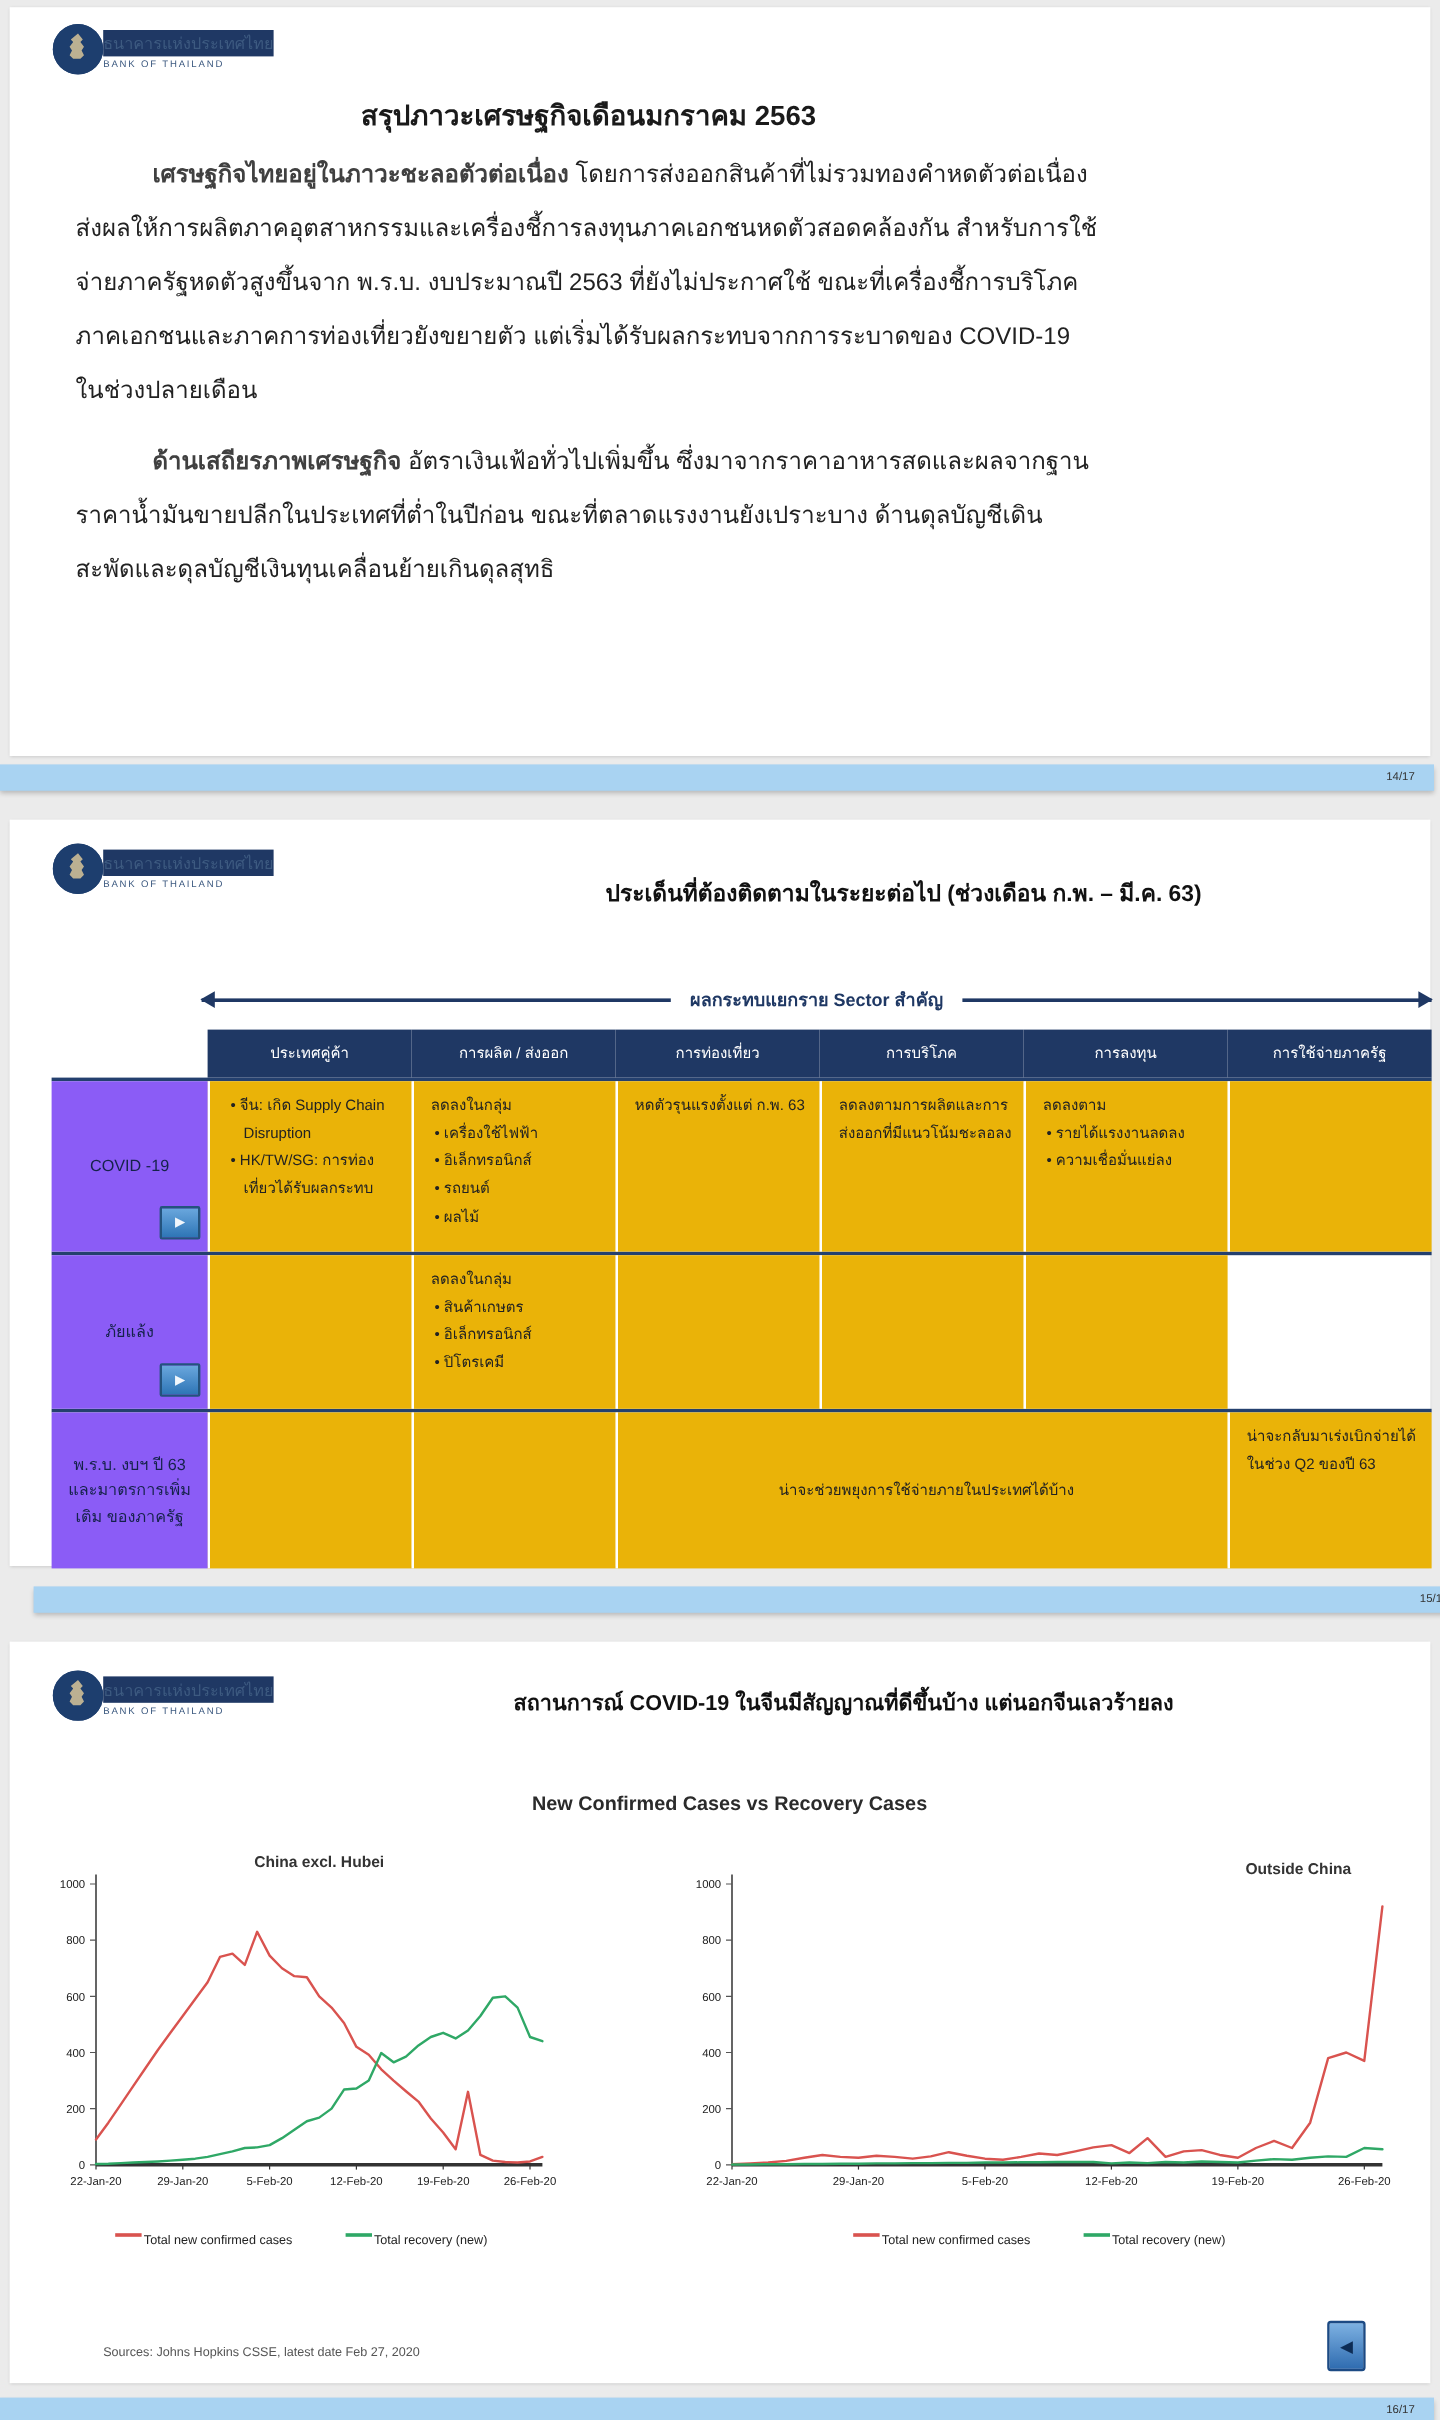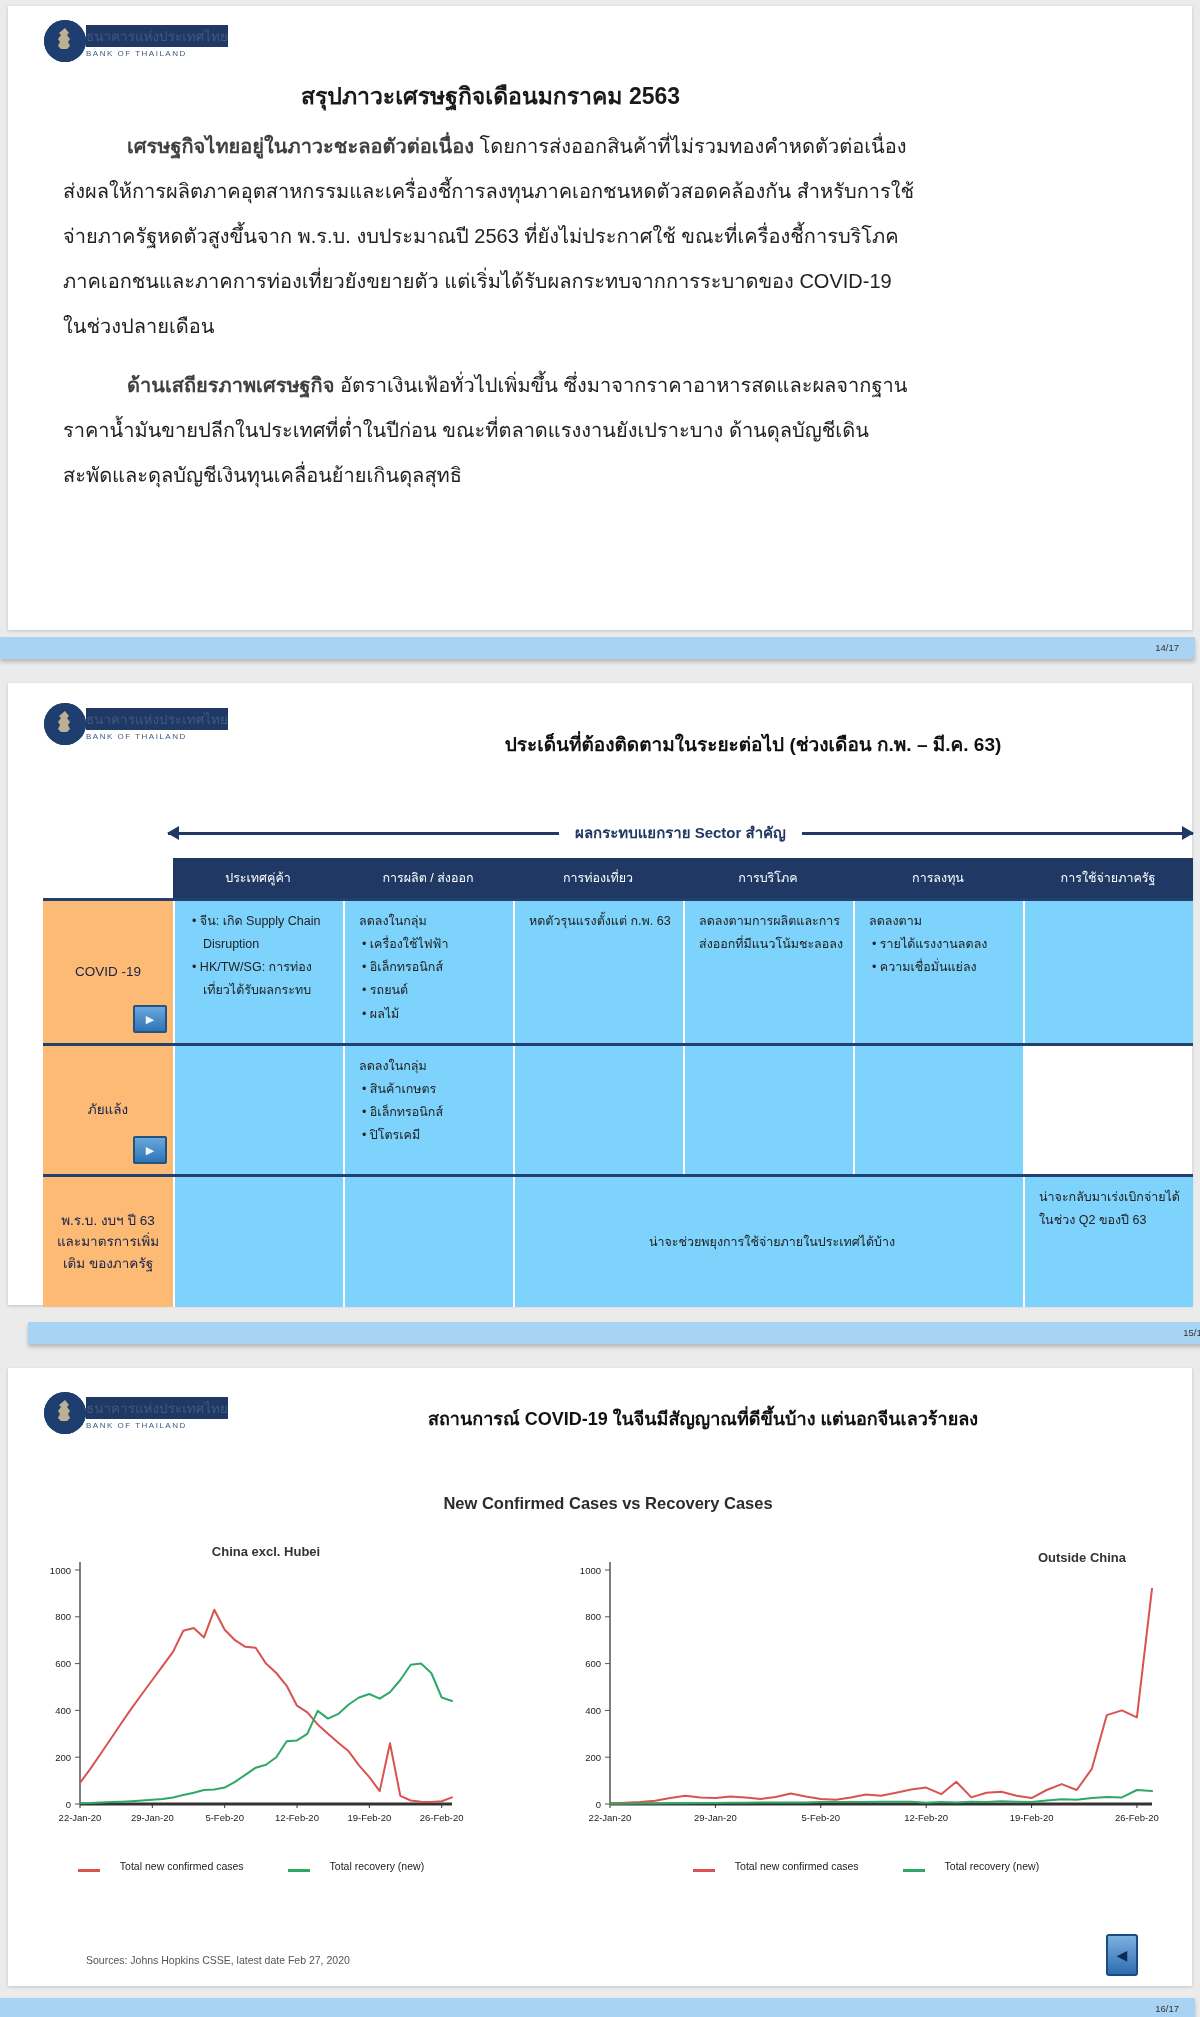--- a/index.html
+++ b/index.html
@@ -43,44 +43,44 @@
     border-width:7px 0 7px 12px;border-left-color:#1f3864;}
   .sector-text{margin:0 16px;font-size:15px;font-weight:bold;color:#1f3864;white-space:nowrap;}
 
   .s2-table{position:absolute;left:35px;top:175px;width:1150px;}
   .thead,.trow{display:grid;grid-template-columns:130px repeat(6,1fr);}
   .thead{height:40px;}
   .corner{background:transparent;}
   .th{background:#1f3864;color:#fff;font-size:12.5px;display:flex;align-items:center;justify-content:center;text-align:center;}
   .trow{border-top:3px solid #24406e;}
   .trow.r1{min-height:142px;} .trow.r2{min-height:128px;} .trow.r3{min-height:130px;}
-  .rowlabel{background:#fdba74;position:relative;display:flex;align-items:center;justify-content:center;
+  .rowlabel{background:#8b5cf6;position:relative;display:flex;align-items:center;justify-content:center;
     text-align:center;font-size:13.5px;color:#15224a;padding:6px 8px;line-height:1.6;}
-  .td{background:#7dd3fc;border-left:2px solid #ffffff;padding:9px 8px 8px 14px;
+  .td{background:#eab308;border-left:2px solid #ffffff;padding:9px 8px 8px 14px;
     font-size:12.5px;line-height:1.85;color:#222;}
   .td.center{display:flex;align-items:center;justify-content:center;text-align:center;}
   .td.merged{grid-column:4 / span 3;}
   .cell-bullet{padding-left:14px;text-indent:-11px;}
   .play-btn{position:absolute;right:6px;bottom:10px;width:30px;height:24px;border-radius:2px;
     background:linear-gradient(#6aa7dd,#2e75b6);border:2px solid #24537d;cursor:pointer;
     display:flex;align-items:center;justify-content:center;}
   .play-btn span{color:#f2f7fc;font-size:11px;line-height:1;}
 
   
   .s3-title{position:absolute;top:36px;left:300px;width:790px;text-align:center;
     font-size:18px;font-weight:bold;color:#111;}
   .s3-chart-title{position:absolute;top:126px;left:150px;width:900px;text-align:center;
     font-size:16.5px;font-weight:bold;color:#2b2b2b;}
   .chart{position:absolute;top:172px;}
   #chart-0{left:28px;width:430px;}
   #chart-1{left:558px;width:600px;}
   .ct{font-size:13px;font-weight:bold;fill:#333;font-family:"Liberation Sans",sans-serif;}
   .tick{font-size:9.5px;fill:#222;font-family:"Liberation Sans",sans-serif;}
   .legend{display:flex;justify-content:center;gap:44px;margin-top:16px;}
-  .legend-item{display:flex;align-items:flex-end;gap:20px;}
+  .legend-item{display:flex;align-items:flex-start;gap:2px;}
   .legend-swatch{display:inline-block;width:22px;height:3px;}
   .legend-label{font-size:10.5px;color:#222;}
   .s3-source{position:absolute;left:78px;top:586px;font-size:10.5px;color:#555;}
   .back-btn{position:absolute;left:1098px;top:566px;width:28px;height:38px;border-radius:3px;
     background:linear-gradient(#7db1e2,#2f6cb0);border:2px solid #1c4a84;cursor:pointer;
     display:flex;align-items:center;justify-content:center;}
   .back-btn span{color:#0d2c55;font-size:14px;line-height:1;}
 </style>
 </head>
 <body>

